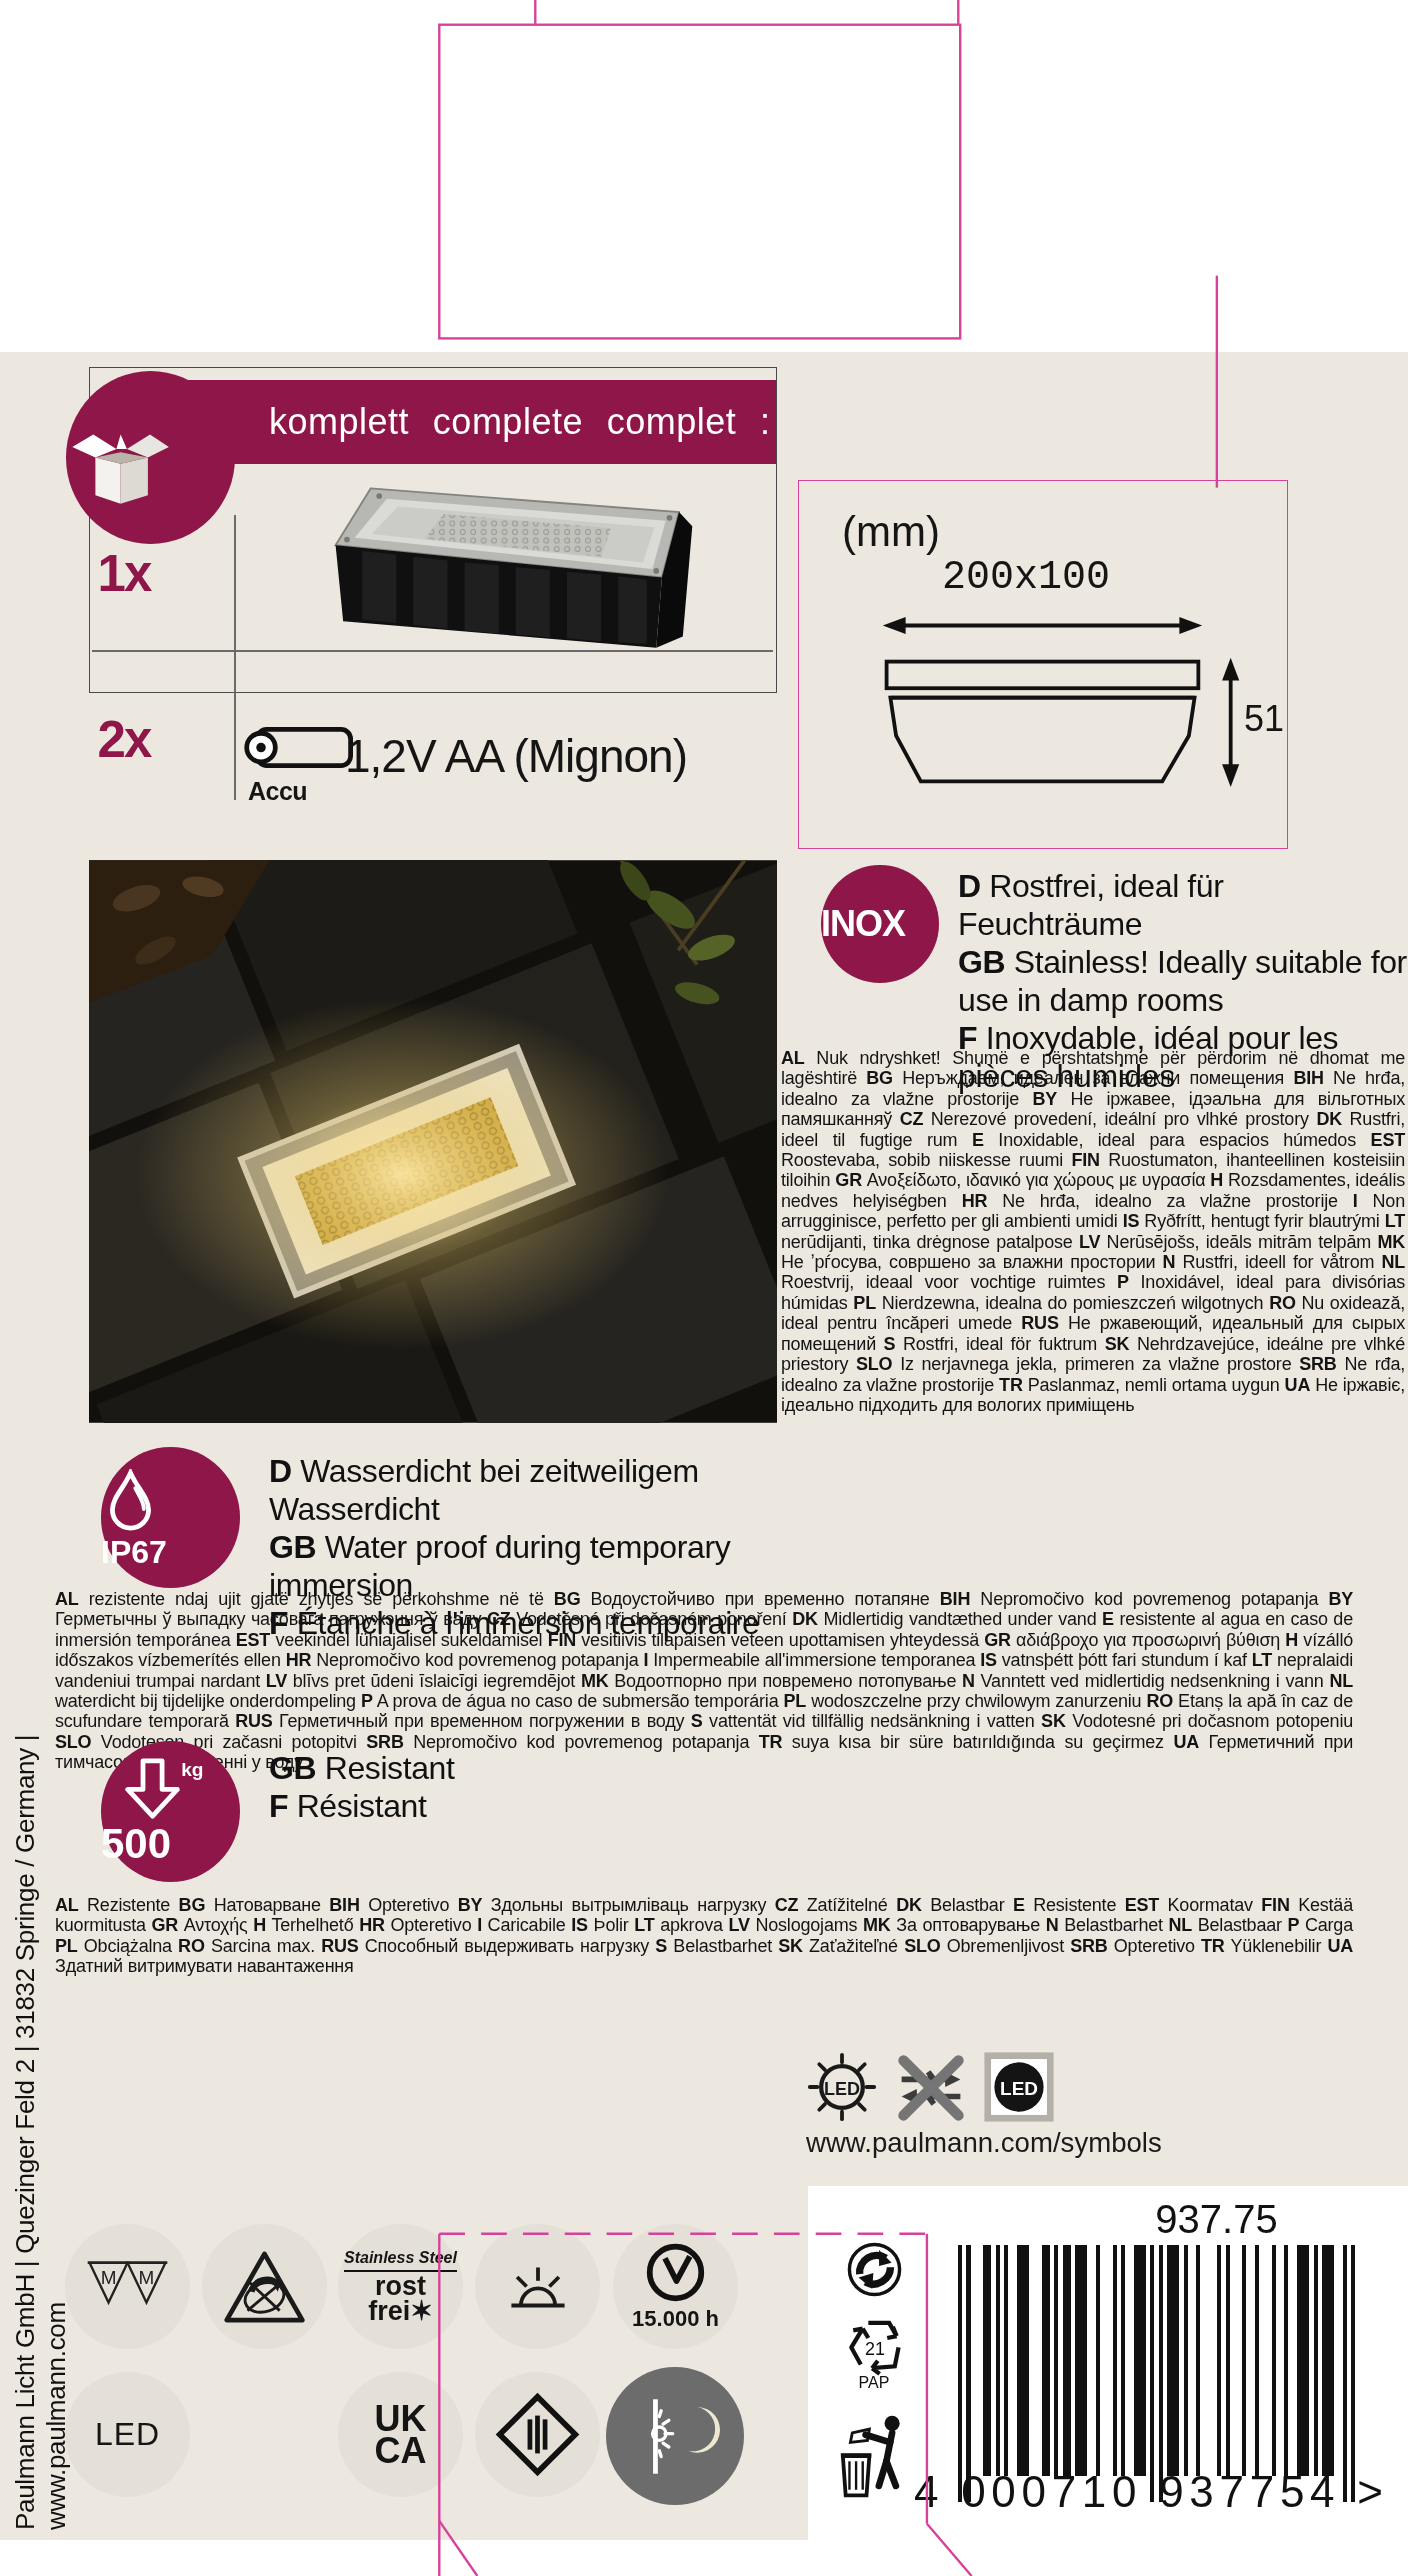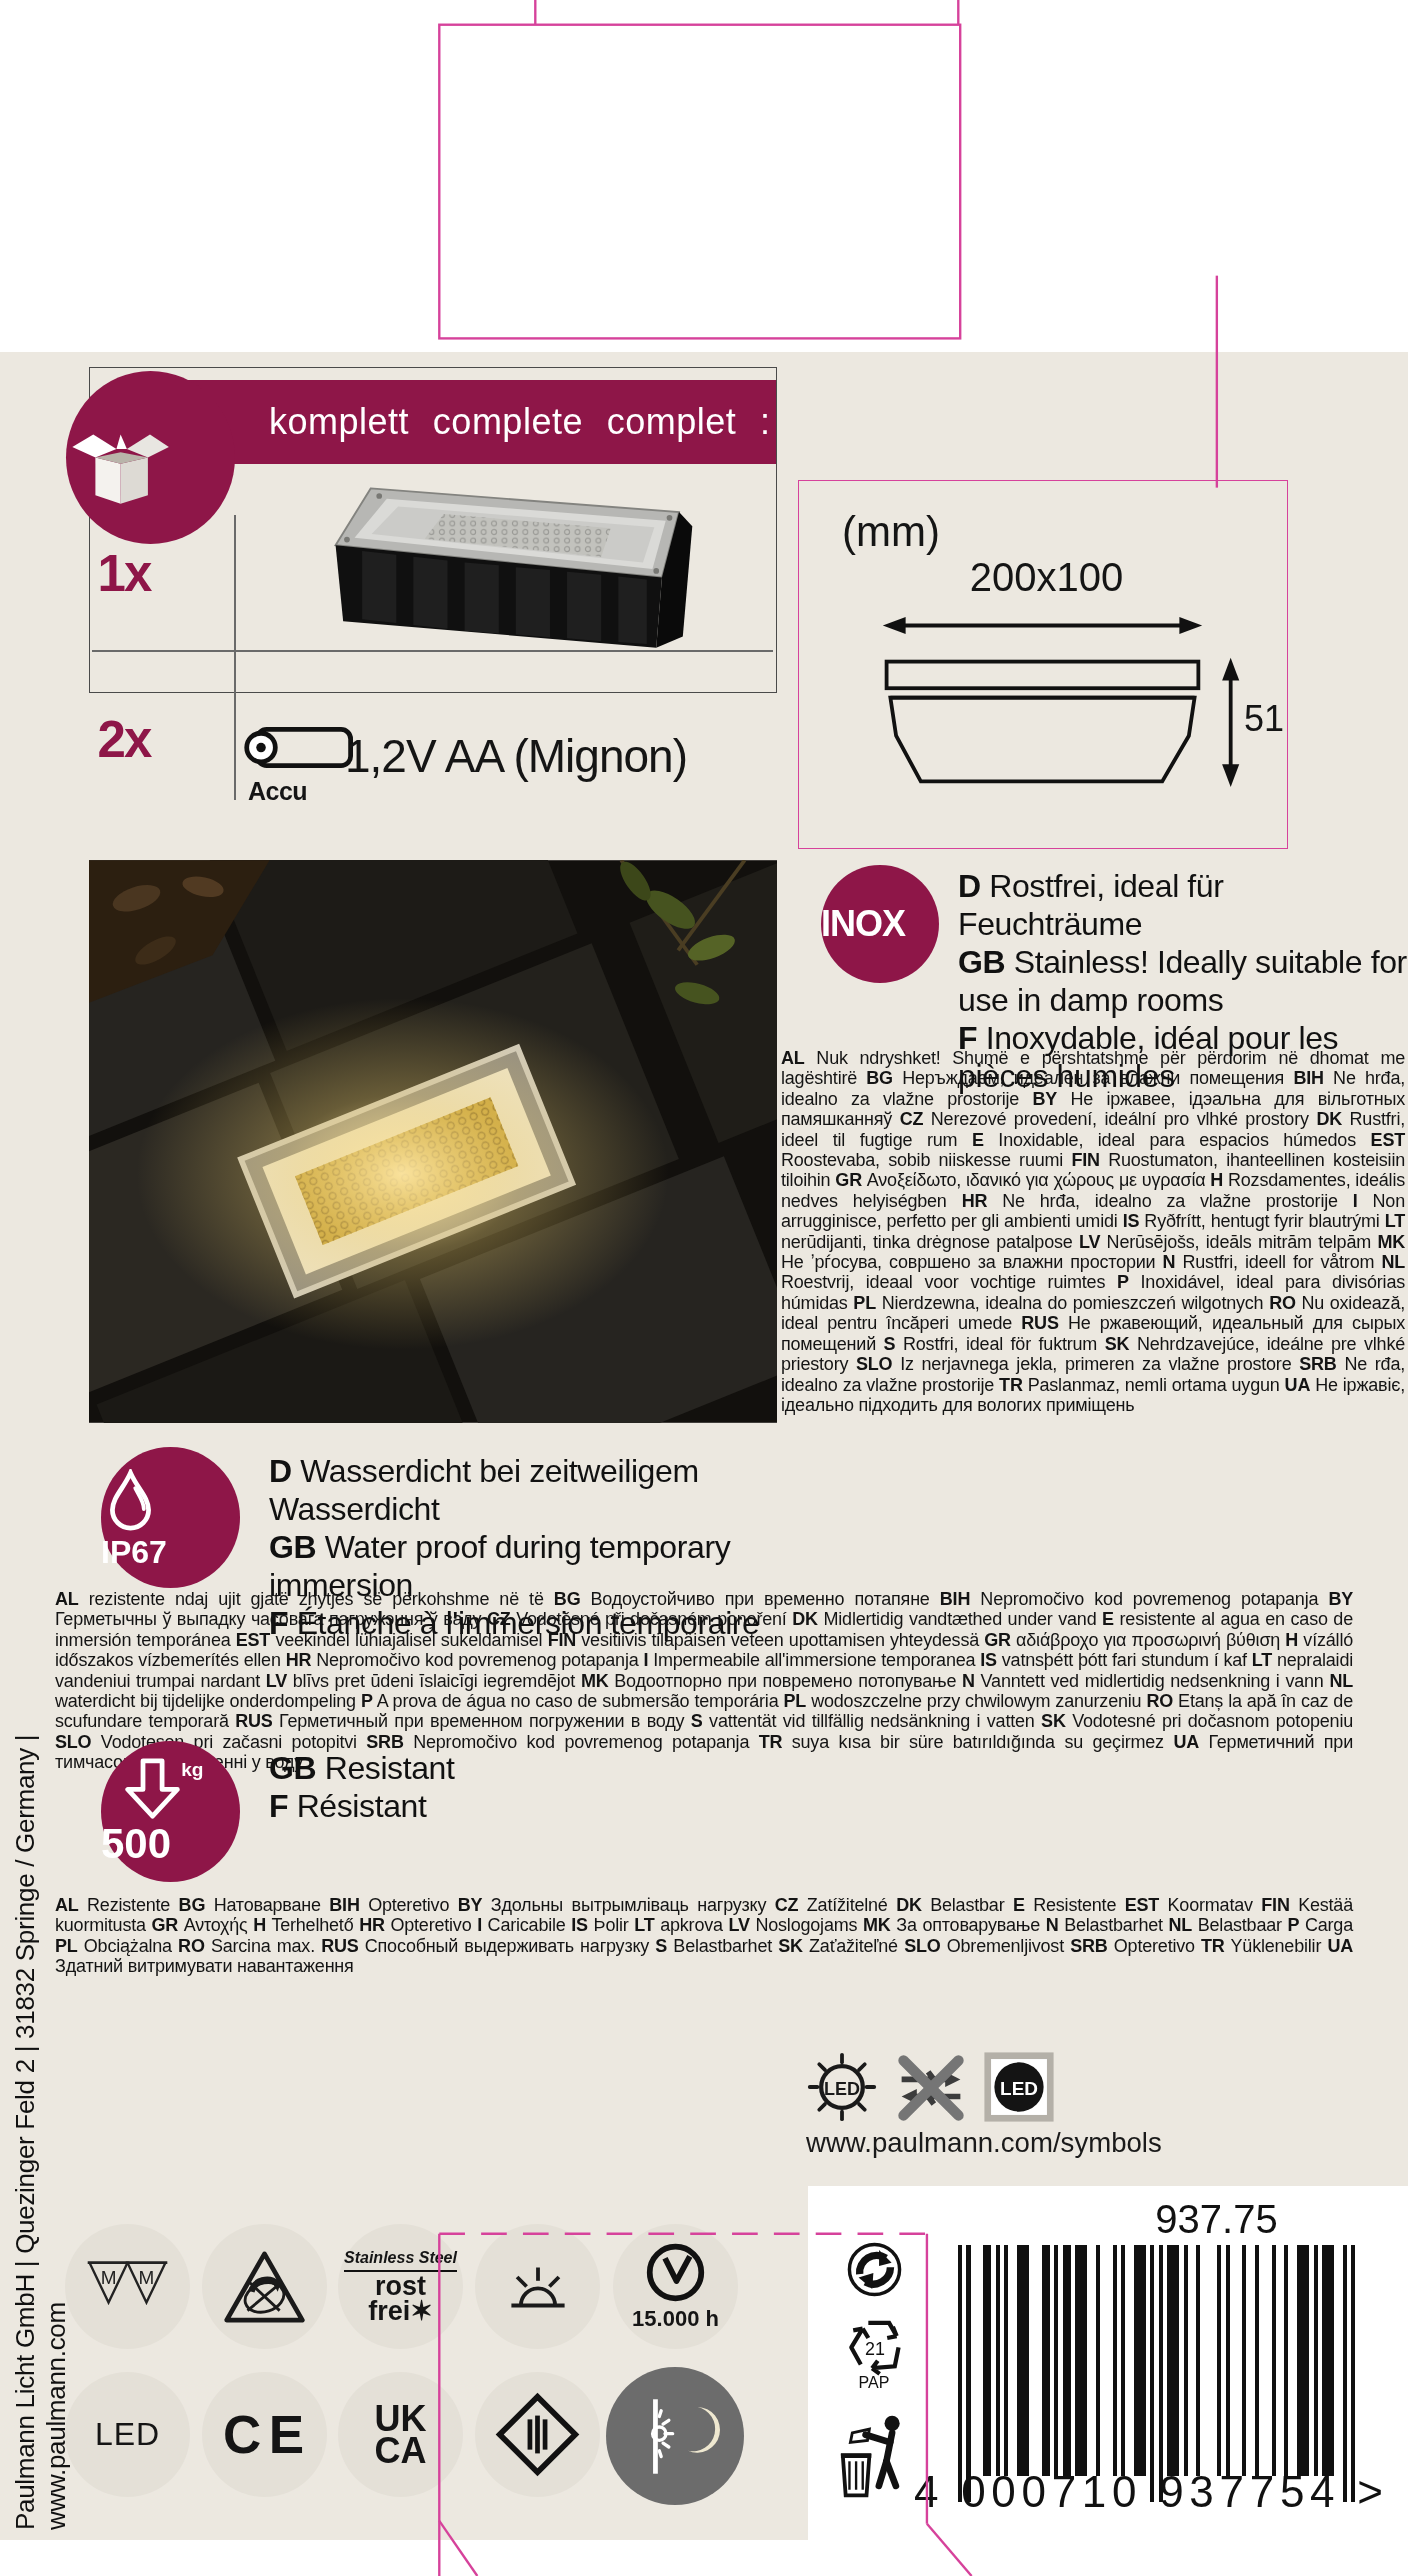--- a/index.html
+++ b/index.html
@@ -82,21 +82,21 @@
       <rect x="18" y="12" width="98" height="38" rx="10" fill="none" stroke="#111" stroke-width="5"></rect>
       <circle cx="22" cy="31" r="15" fill="#fff" stroke="#111" stroke-width="5"></circle>
       <circle cx="22" cy="31" r="5" fill="#111"></circle>
     </svg>
     <span class="abs" style="left:158px;top:409px;font-size:25px;font-weight:bold;letter-spacing:-0.5px;">Accu</span>
     <span class="abs" style="left:255px;top:361px;font-size:46px;letter-spacing:-1px;">1,2V AA (Mignon)</span>
   </div>
 
   <div class="abs" style="left:798px;top:480px;width:490px;height:369px;border:1.9px solid #d6429b;box-sizing:border-box;">
     <span class="abs" style="left:43px;top:27px;font-size:42px;">(mm)</span>
-    <span class="abs" style="left:143px;top:74px;width:209px;text-align:center;font-size:40px;">200x100</span>
+    <span class="abs" style="left:143px;top:74px;width:209px;font-size:40px;font-family:Liberation Mono, monospace;">200x100</span>
     <svg class="abs" style="left:0;top:0;" width="486" height="365" viewBox="0 0 511 384">
 
       <line x1="100" y1="152" x2="412" y2="152" stroke="#111" stroke-width="4"></line>
       <polygon points="88,152 112,143 112,161" fill="#111"></polygon>
       <polygon points="424,152 400,143 400,161" fill="#111"></polygon>
 
       <rect x="92" y="190" width="328" height="28" fill="none" stroke="#111" stroke-width="4"></rect>
       <line x1="96" y1="228" x2="416" y2="228" stroke="#111" stroke-width="4"></line>
       <polygon points="96,228 416,228 410,268 382,316 128,316 102,268" fill="none" stroke="#111" stroke-width="4"></polygon>
 
@@ -259,23 +259,20 @@
   <div class="cert" style="left:613px;top:2224px;">
     <svg width="63" height="63" viewBox="0 0 66 66">
       <circle cx="33" cy="33" r="27" fill="none" stroke="#111" stroke-width="6"></circle>
       <path d="M22,18 L34,42 L48,16" fill="none" stroke="#111" stroke-width="6" stroke-linejoin="round"></path>
     </svg>
     <span style="font-size:22px;font-weight:bold;margin-top:1.9px;">15.000 h</span>
   </div>
 
   <div class="cert" style="left:65px;top:2372px;">
     <span style="font-size:32px;letter-spacing:1px;">LED</span>
-  </div>
-  <div class="cert" style="left:202px;top:2372px;">
-    <span style="font-size:53px;font-weight:bold;letter-spacing:7.6px;margin-left:5.7px;">CE</span>
   </div>
   <div class="cert" style="left:338px;top:2372px;">
     <span style="font-size:36px;font-weight:bold;line-height:32px;">UK</span>
     <span style="font-size:36px;font-weight:bold;line-height:32px;">CA</span>
   </div>
   <div class="cert" style="left:475px;top:2372px;">
     <svg width="87" height="87" viewBox="0 0 92 92">
       <polygon points="46,6 86,46 46,86 6,46" fill="none" stroke="#111" stroke-width="6"></polygon>
       <line x1="38" y1="30" x2="38" y2="62" stroke="#111" stroke-width="5"></line>
       <line x1="46" y1="26" x2="46" y2="66" stroke="#111" stroke-width="5"></line>

